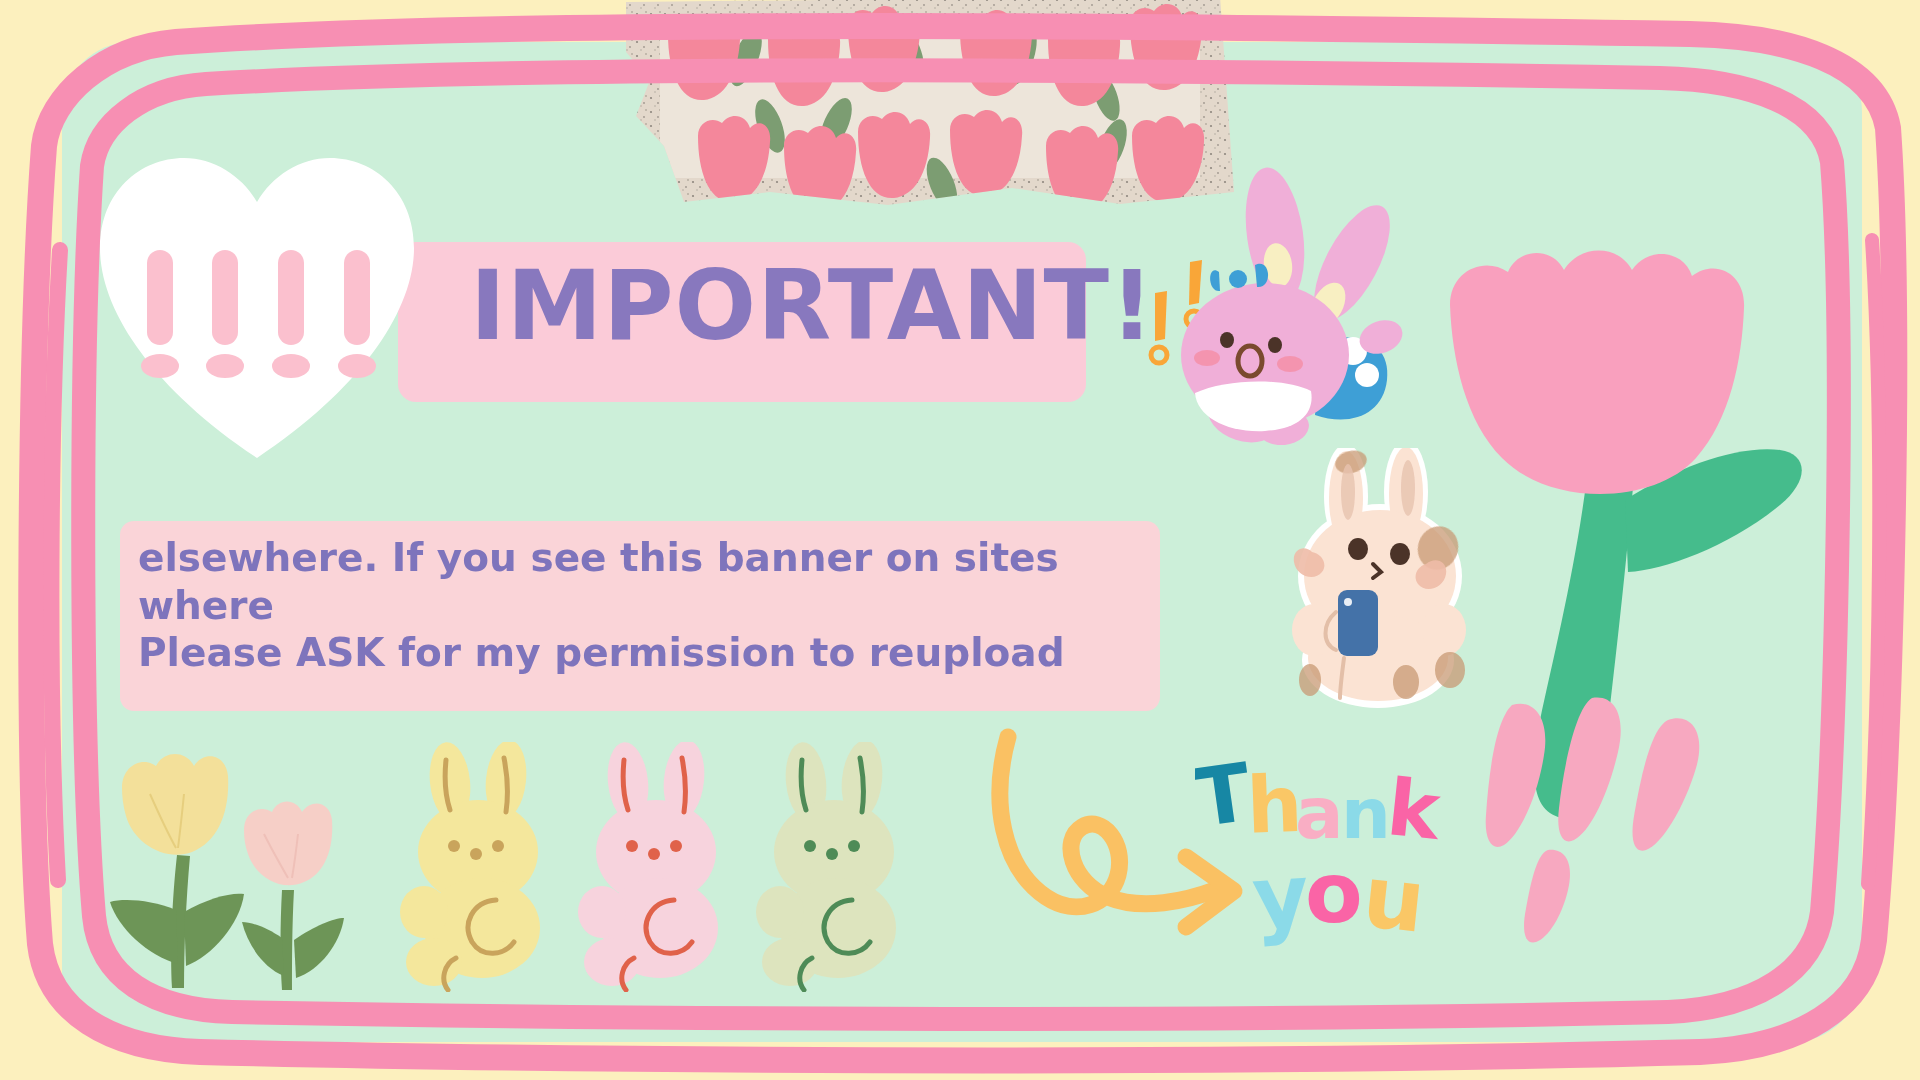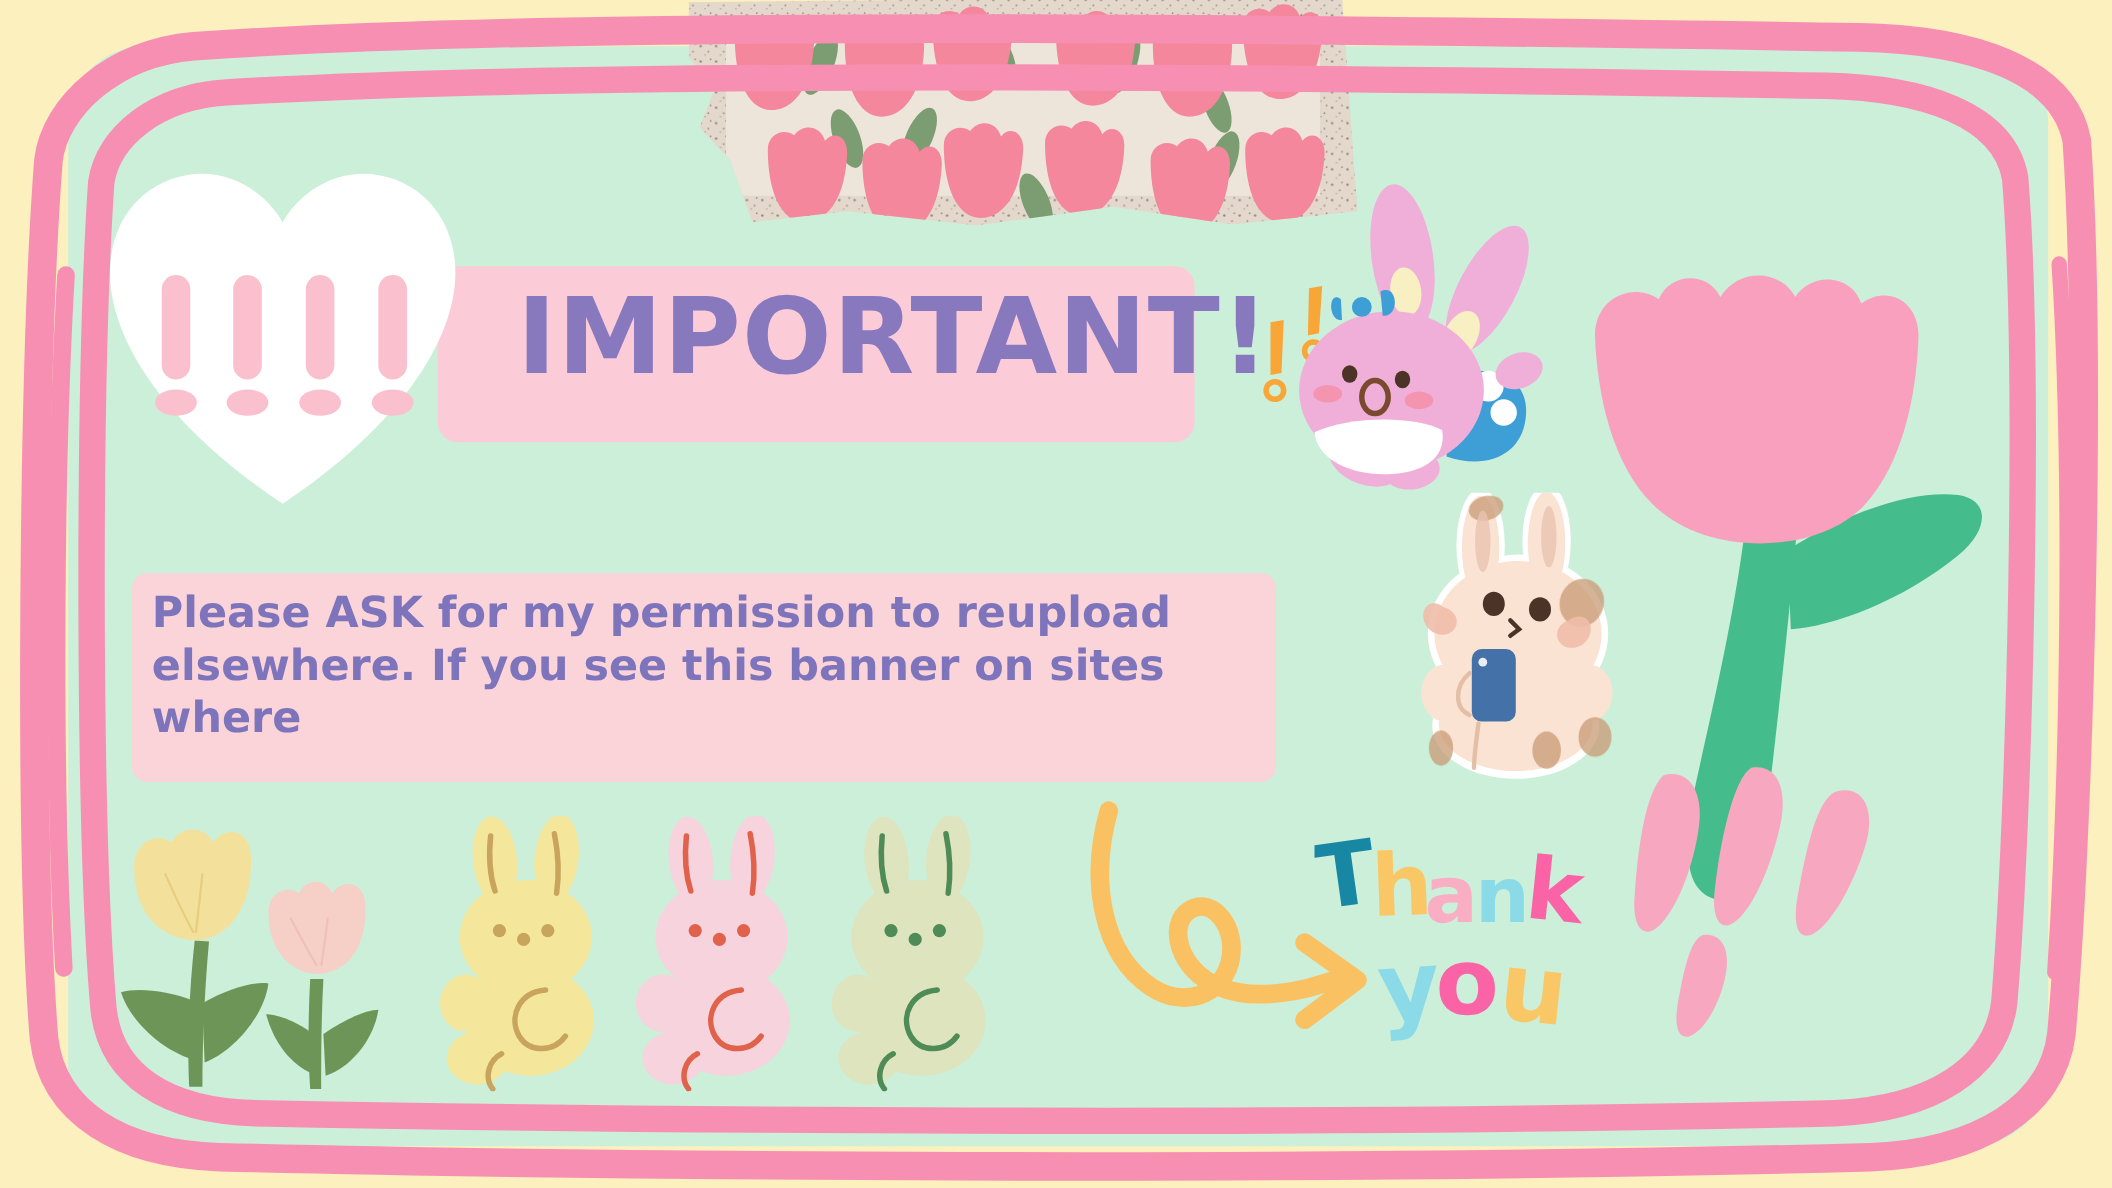--- a/index.html
+++ b/index.html
@@ -215,22 +215,22 @@
         </g>
         <g fill="none" stroke="#E3BFA8" stroke-width="4" stroke-linecap="round">
           <path d="M58 164 C44 176 44 196 58 202"></path>
           <path d="M66 210 C64 226 62 240 62 250"></path>
         </g>
       </svg>
     </div>
 
     <div class="body-band" style="left:58px; top:479px;"></div>
     <div class="body-text" style="left:76px; top:492px;">
+      <div>elsewhere. If you see this banner on sites where</div>
       <div> Please ASK for my permission to reupload</div>
-      <div>elsewhere. If you see this banner on sites where</div>
     </div>
 
     <div class="small-tulips" style="left:30px; top:708px;">
       <svg viewBox="0 0 290 250" width="290" height="250">
         <g>
           <path d="M85 105 C80 150 78 200 80 238 L92 238 C92 198 94 150 98 106 Z" fill="#6D9557"></path>
           <path d="M84 160 C60 150 32 148 18 152 C26 178 56 206 86 214 Z" fill="#6D9557"></path>
           <path d="M92 162 C116 148 140 142 152 144 C148 174 120 206 94 216 Z" fill="#6D9557"></path>
           <path d="M30 38 C30 16 50 6 64 16 C72 0 94 0 102 16 C112 0 134 4 136 26 C138 62 126 92 100 102 C74 112 42 94 34 66 C31 56 30 46 30 38 Z" fill="#F3E09A"></path>
           <path d="M58 44 C66 62 74 80 84 98 M92 44 C90 64 88 82 86 98" stroke="#E6CE7E" stroke-width="2" fill="none"></path>

